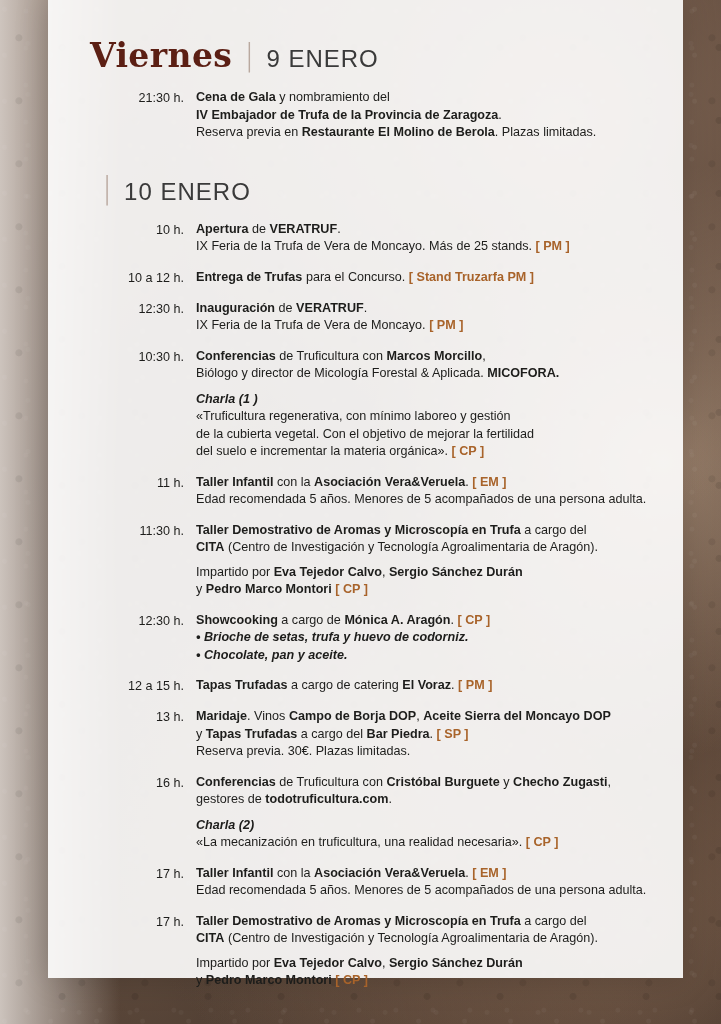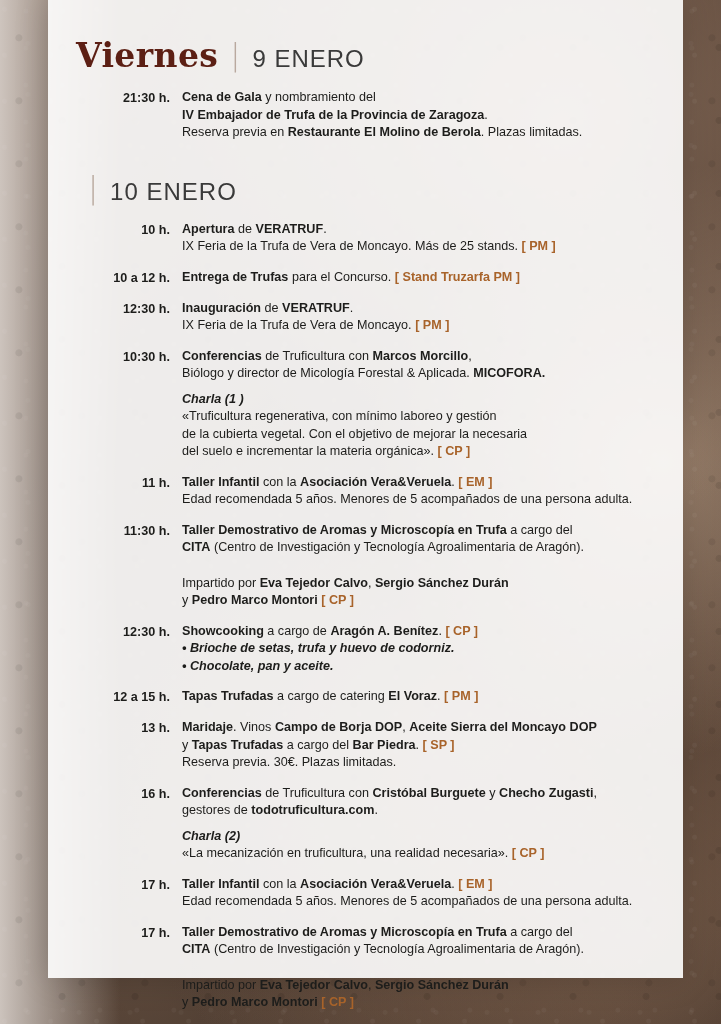--- a/index.html
+++ b/index.html
@@ -53,21 +53,21 @@
     left: 48px;
     top: 0;
     width: 635px;
     bottom: 46px;
     background: rgba(255,255,255,0.90);
     box-shadow: 0 0 32px rgba(0,0,0,0.18);
   }
 
   .content {
     position: relative;
-    padding: 36px 22px 0 4px;
+    padding: 36px 22px 0 18px;
   }
 
   
   .day-head {
     display: flex;
     align-items: baseline;
     margin-left: 24px;
   }
   .day-name {
     font-family: "DejaVu Serif", serif;
@@ -100,41 +100,41 @@
     display: flex;
     margin-bottom: 13px;
   }
   .time {
     width: 118px;
     min-width: 118px;
     text-align: right;
     padding-right: 12px;
     font-family: "Liberation Sans", sans-serif;
     font-size: 12.6px;
-    font-weight: bold;
+    font-weight: normal;
     color: #1d1d1b;
     line-height: 17px;
     padding-top: 1px;
   }
   .desc {
     font-family: "Liberation Sans", sans-serif;
     font-size: 12.6px;
     color: #1d1d1b;
     line-height: 17.5px;
   }
   .desc .line { display: block; }
   .b { font-weight: bold; }
   .tag {
     color: #a8632a;
     font-weight: bold;
     white-space: nowrap;
   }
   .sub {
     display: block;
-    margin-top: 18px;
+    margin-top: 7px;
   }
   .charla {
     font-weight: bold;
     display: block;
     margin-top: 8px;
     font-style: italic;
   }
   .bullet { display:block; font-style: italic; font-weight: bold; }
 
   .gap-top { margin-top: 30px; }
@@ -188,21 +188,21 @@
             <span class="line"><span>IX Feria de la Trufa de Vera de Moncayo. </span><span class="tag">[ PM ]</span></span>
           </div>
         </div>
         <div class="row">
           <div class="time">10:30 h.</div>
           <div class="desc">
             <span class="line"><span class="b">Conferencias</span><span> de Truficultura con </span><span class="b">Marcos Morcillo</span><span>,</span></span>
             <span class="line"><span>Biólogo y director de Micología Forestal &amp; Aplicada. </span><span class="b">MICOFORA.</span></span>
             <span class="line charla"><span>Charla (1 )</span></span>
             <span class="line"><span>«Truficultura regenerativa, con mínimo laboreo y gestión</span></span>
-            <span class="line"><span>de la cubierta vegetal. Con el objetivo de mejorar la necesaria</span></span>
+            <span class="line"><span>de la cubierta vegetal. Con el objetivo de mejorar la fertilidad</span></span>
             <span class="line"><span>del suelo e incrementar la materia orgánica». </span><span class="tag">[ CP ]</span></span>
           </div>
         </div>
         <div class="row">
           <div class="time">11 h.</div>
           <div class="desc">
             <span class="line"><span class="b">Taller Infantil</span><span> con la </span><span class="b">Asociación Vera&amp;Veruela</span><span>. </span><span class="tag">[ EM ]</span></span>
             <span class="line"><span>Edad recomendada 5 años. Menores de 5 acompañados de una persona adulta.</span></span>
           </div>
         </div>
@@ -211,21 +211,21 @@
           <div class="desc">
             <span class="line"><span class="b">Taller Demostrativo de Aromas y Microscopía en Trufa</span><span> a cargo del</span></span>
             <span class="line"><span class="b">CITA</span><span> (Centro de Investigación y Tecnología Agroalimentaria de Aragón).</span></span>
             <span class="line sub"><span>Impartido por </span><span class="b">Eva Tejedor Calvo</span><span>, </span><span class="b">Sergio Sánchez Durán</span></span>
             <span class="line"><span>y </span><span class="b">Pedro Marco Montori</span><span> </span><span class="tag">[ CP ]</span></span>
           </div>
         </div>
         <div class="row">
           <div class="time">12:30 h.</div>
           <div class="desc">
-            <span class="line"><span class="b">Showcooking</span><span> a cargo de </span><span class="b">Aragón A. Benítez</span><span>. </span><span class="tag">[ CP ]</span></span>
+            <span class="line"><span class="b">Showcooking</span><span> a cargo de </span><span class="b">Mónica A. Aragón</span><span>. </span><span class="tag">[ CP ]</span></span>
             <span class="line bullet"><span>• Brioche de setas, trufa y huevo de codorniz.</span></span>
             <span class="line bullet"><span>• Chocolate, pan y aceite.</span></span>
           </div>
         </div>
         <div class="row">
           <div class="time">12 a 15 h.</div>
           <div class="desc">
             <span class="line"><span class="b">Tapas Trufadas</span><span> a cargo de catering </span><span class="b">El Voraz</span><span>. </span><span class="tag">[ PM ]</span></span>
           </div>
         </div>

